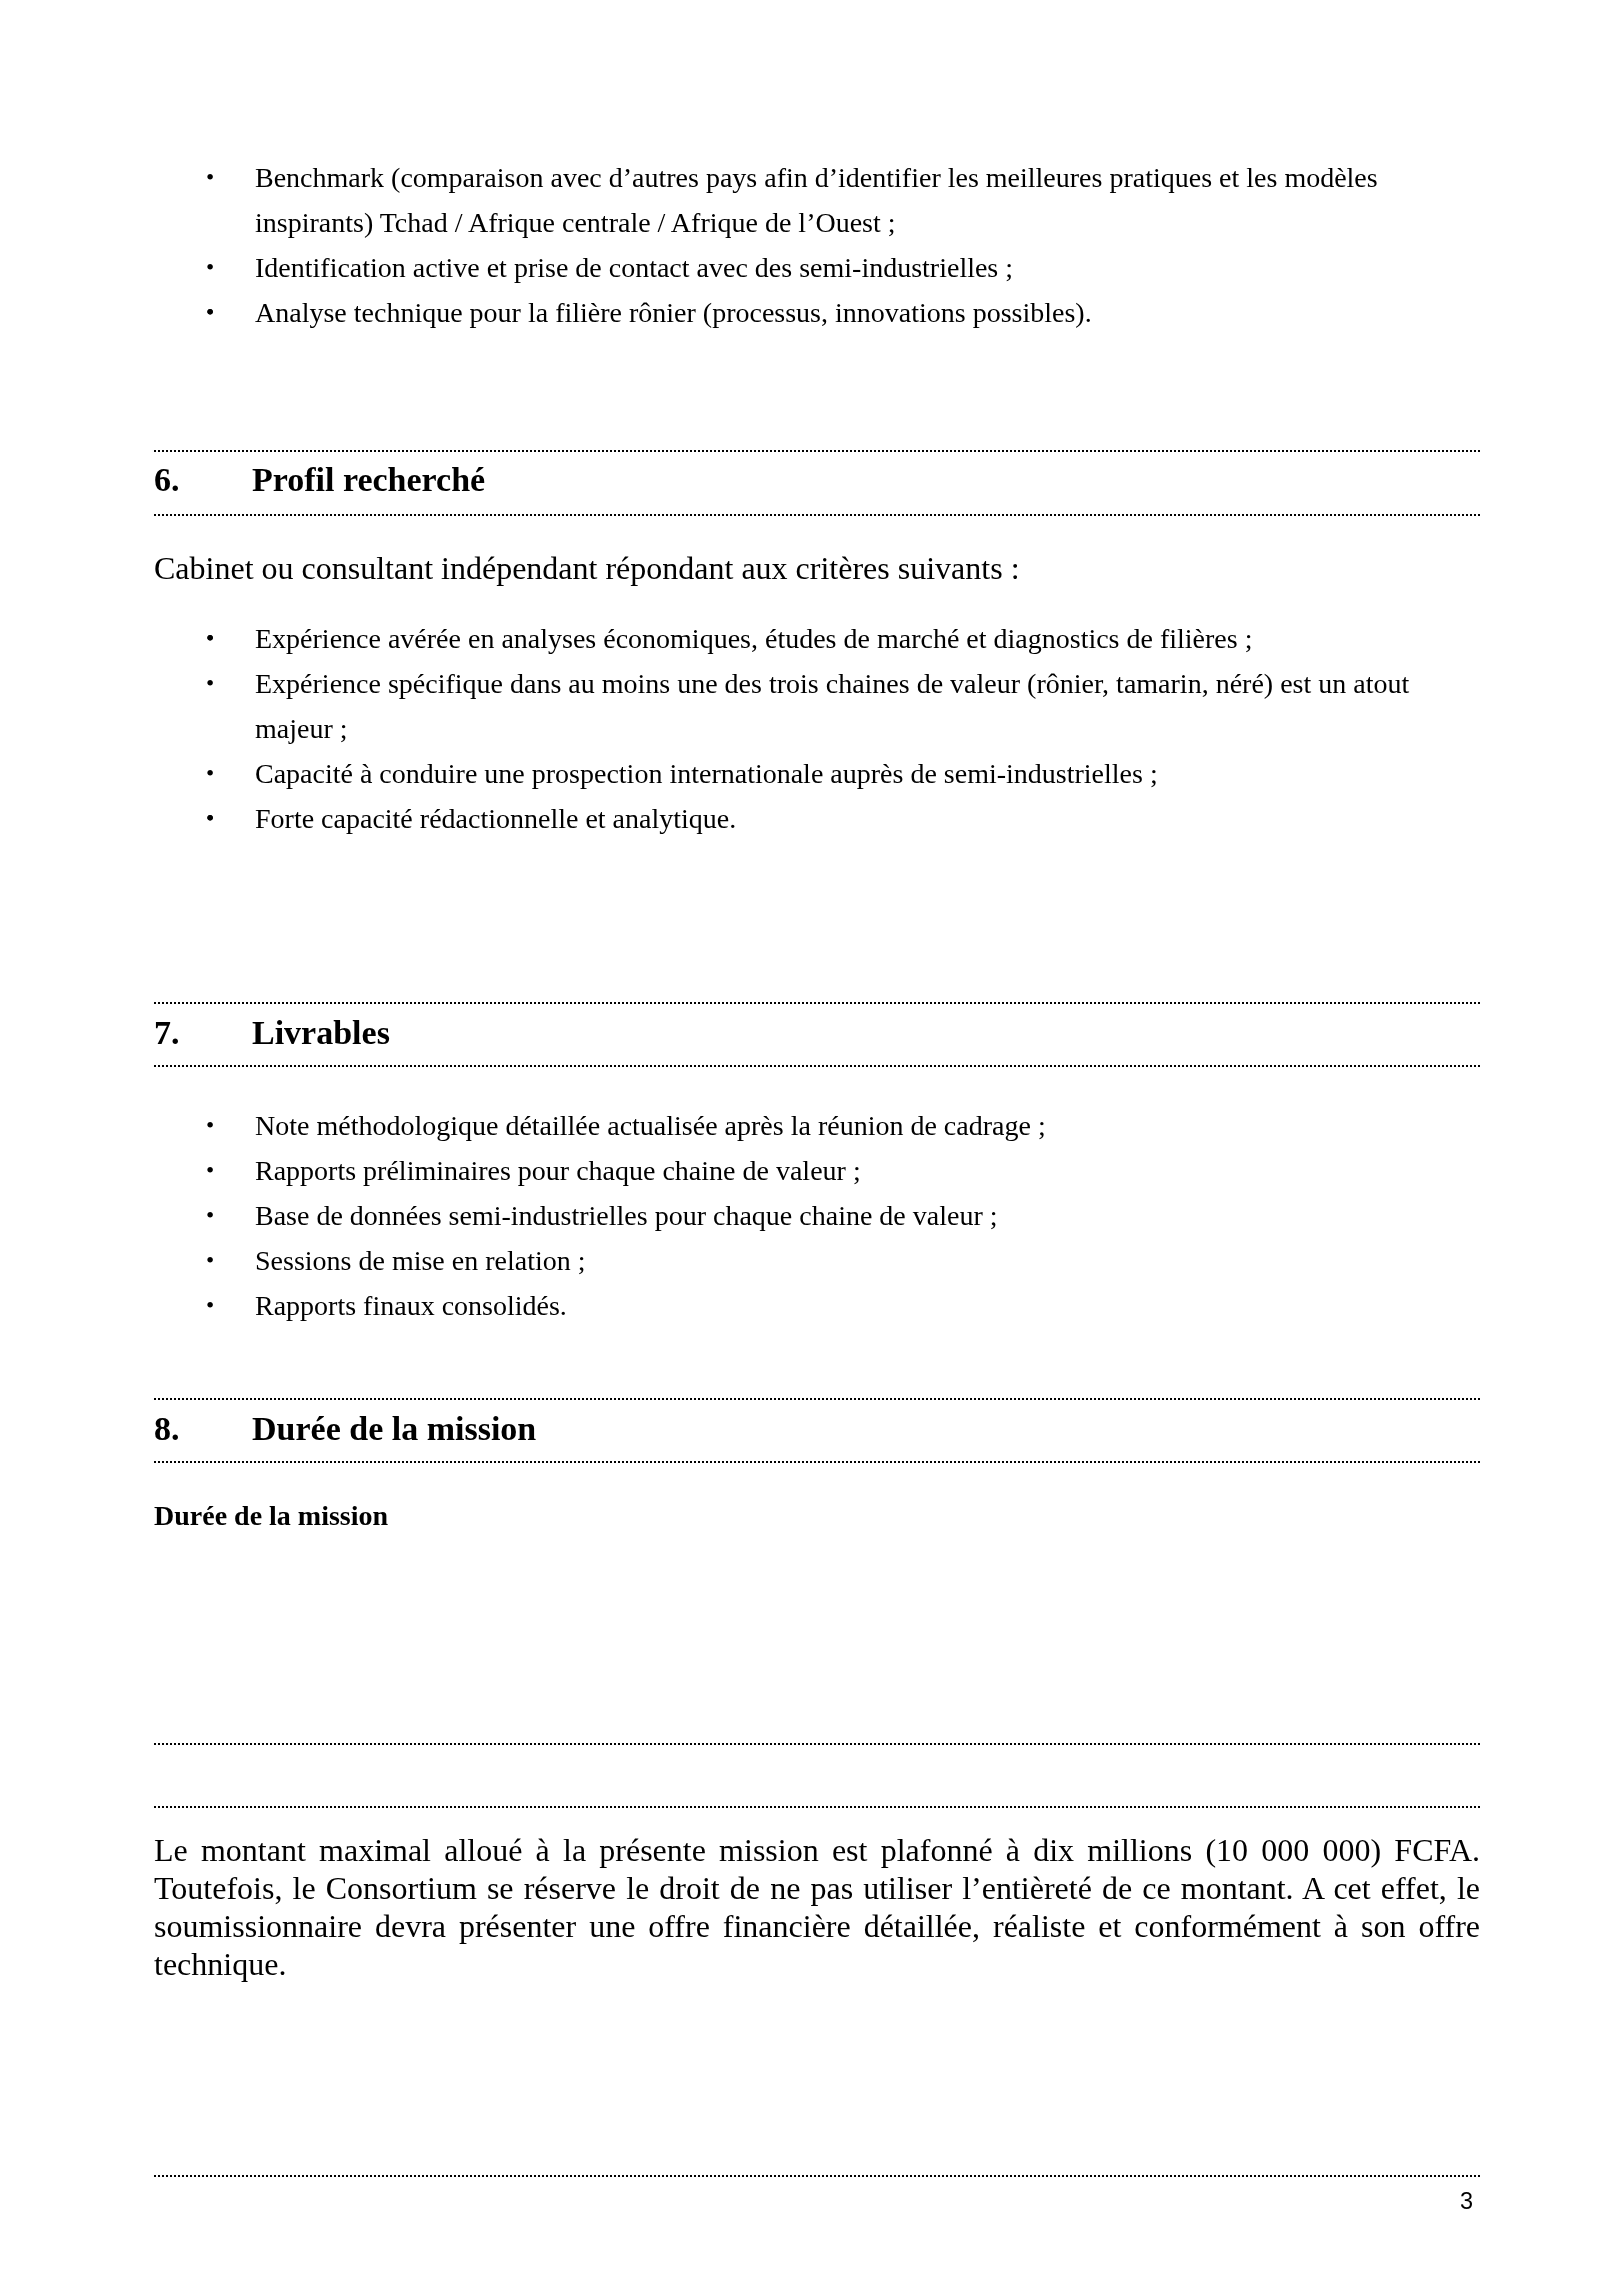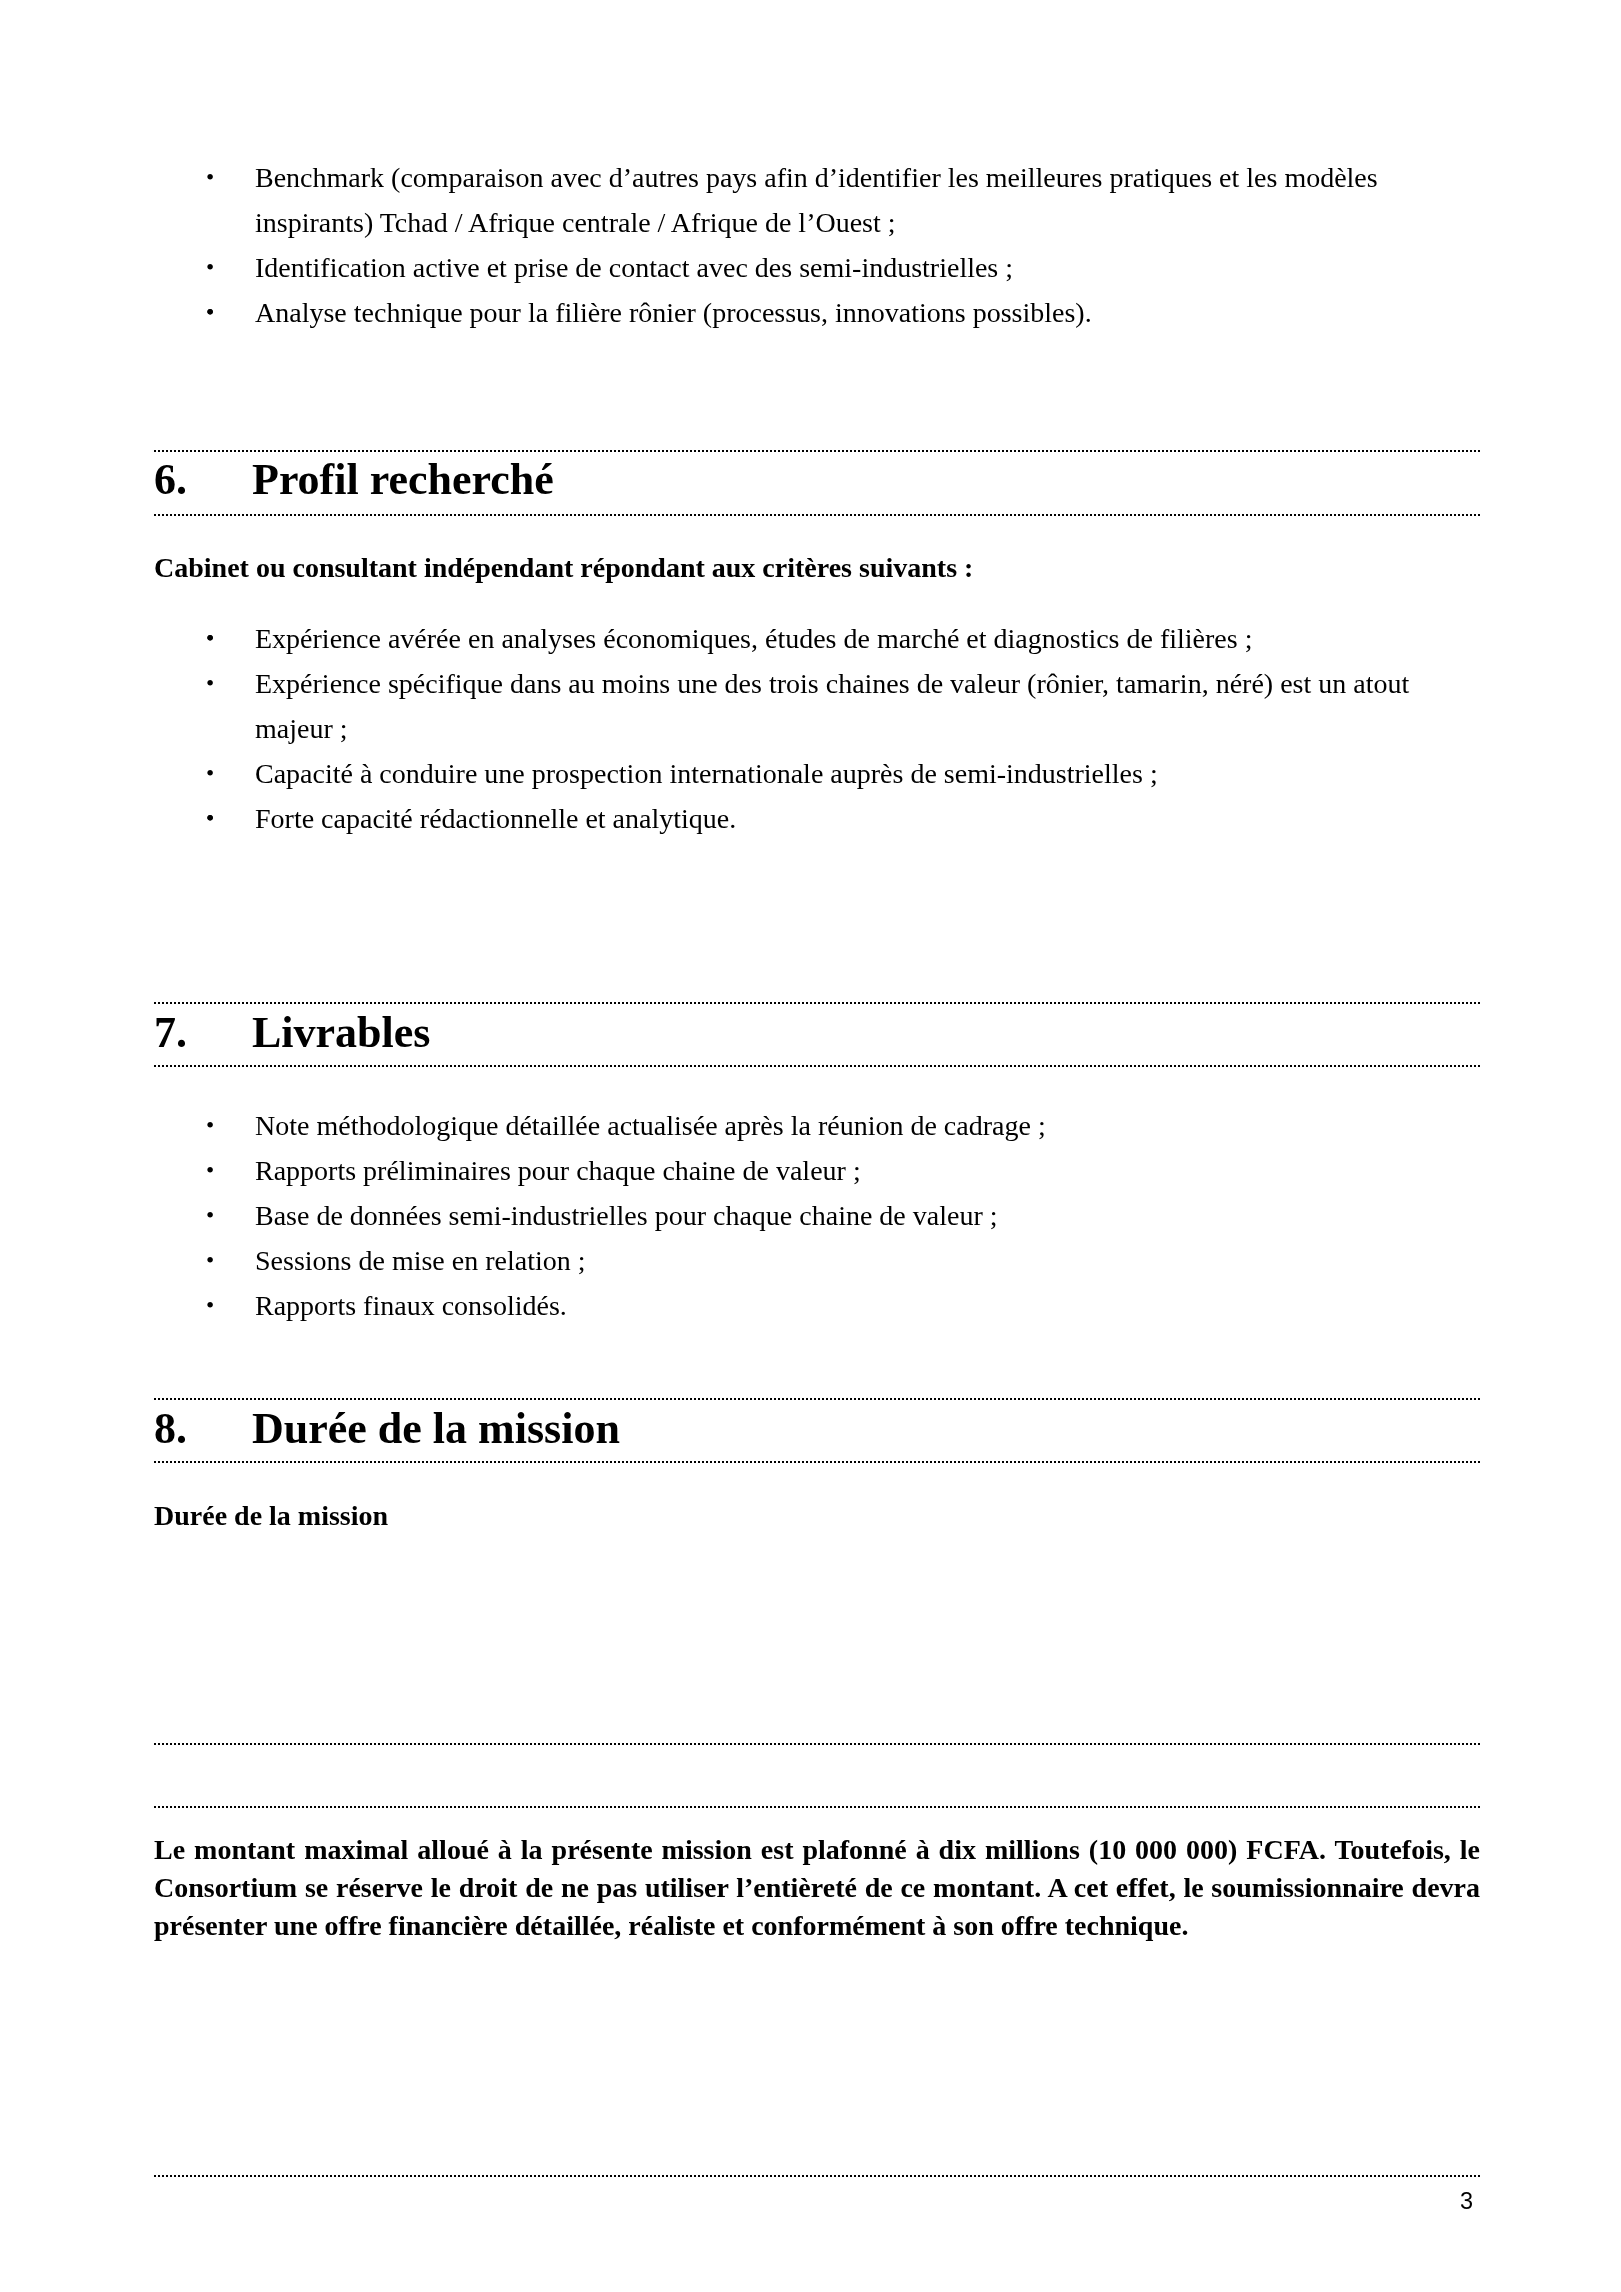--- a/index.html
+++ b/index.html
@@ -2,23 +2,23 @@
 <html><head>
 <meta charset="utf-8">
 <style>
   html, body { margin: 0; padding: 0; background: #ffffff; }
   body { width: 1621px; height: 2293px; position: relative; font-family: "Liberation Serif", serif; color: #000; }
   .page { position: absolute; left: 0; top: 0; width: 1621px; height: 2293px; }
   ul.bullets { list-style: none; margin: 0; padding: 0; position: absolute; left: 206px; width: 1274px; }
   ul.bullets li { position: relative; padding-left: 49px; font-size: 28px; line-height: 45px; margin: 0; }
   ul.bullets li .dot { position: absolute; left: 0; top: 0; width: 49px; font-size: 23.5px; }
   .rule { position: absolute; left: 154px; width: 1326px; height: 0; border-top: 2.9px dotted #000; }
-  .heading { position: absolute; left: 154px; font-size: 44px; font-weight: bold; line-height: 45px; }
+  .heading { position: absolute; left: 154px; font-size: 34px; font-weight: bold; line-height: 45px; }
   .heading .num { display: inline-block; width: 98px; }
-  .para { position: absolute; left: 154px; width: 1326px; text-align: justify; font-size: 28px; line-height: 38px; font-weight: bold; }
+  .para { position: absolute; left: 154px; width: 1326px; text-align: justify; font-size: 32px; line-height: 38px; }
   .subhead { position: absolute; left: 154px; font-size: 28px; font-weight: bold; }
   .page-number { position: absolute; left: 1460px; top: 2156px; font-family: "Liberation Sans", sans-serif; font-size: 23.5px; }
 </style>
 </head>
 <body>
 
 <div class="page">
 
   <ul class="bullets" style="top:155px;">
     <li><span class="dot">•</span><span>Benchmark (comparaison avec d’autres pays afin d’identifier les meilleures pratiques et les modèles inspirants) Tchad / Afrique centrale / Afrique de l’Ouest ;</span></li>

